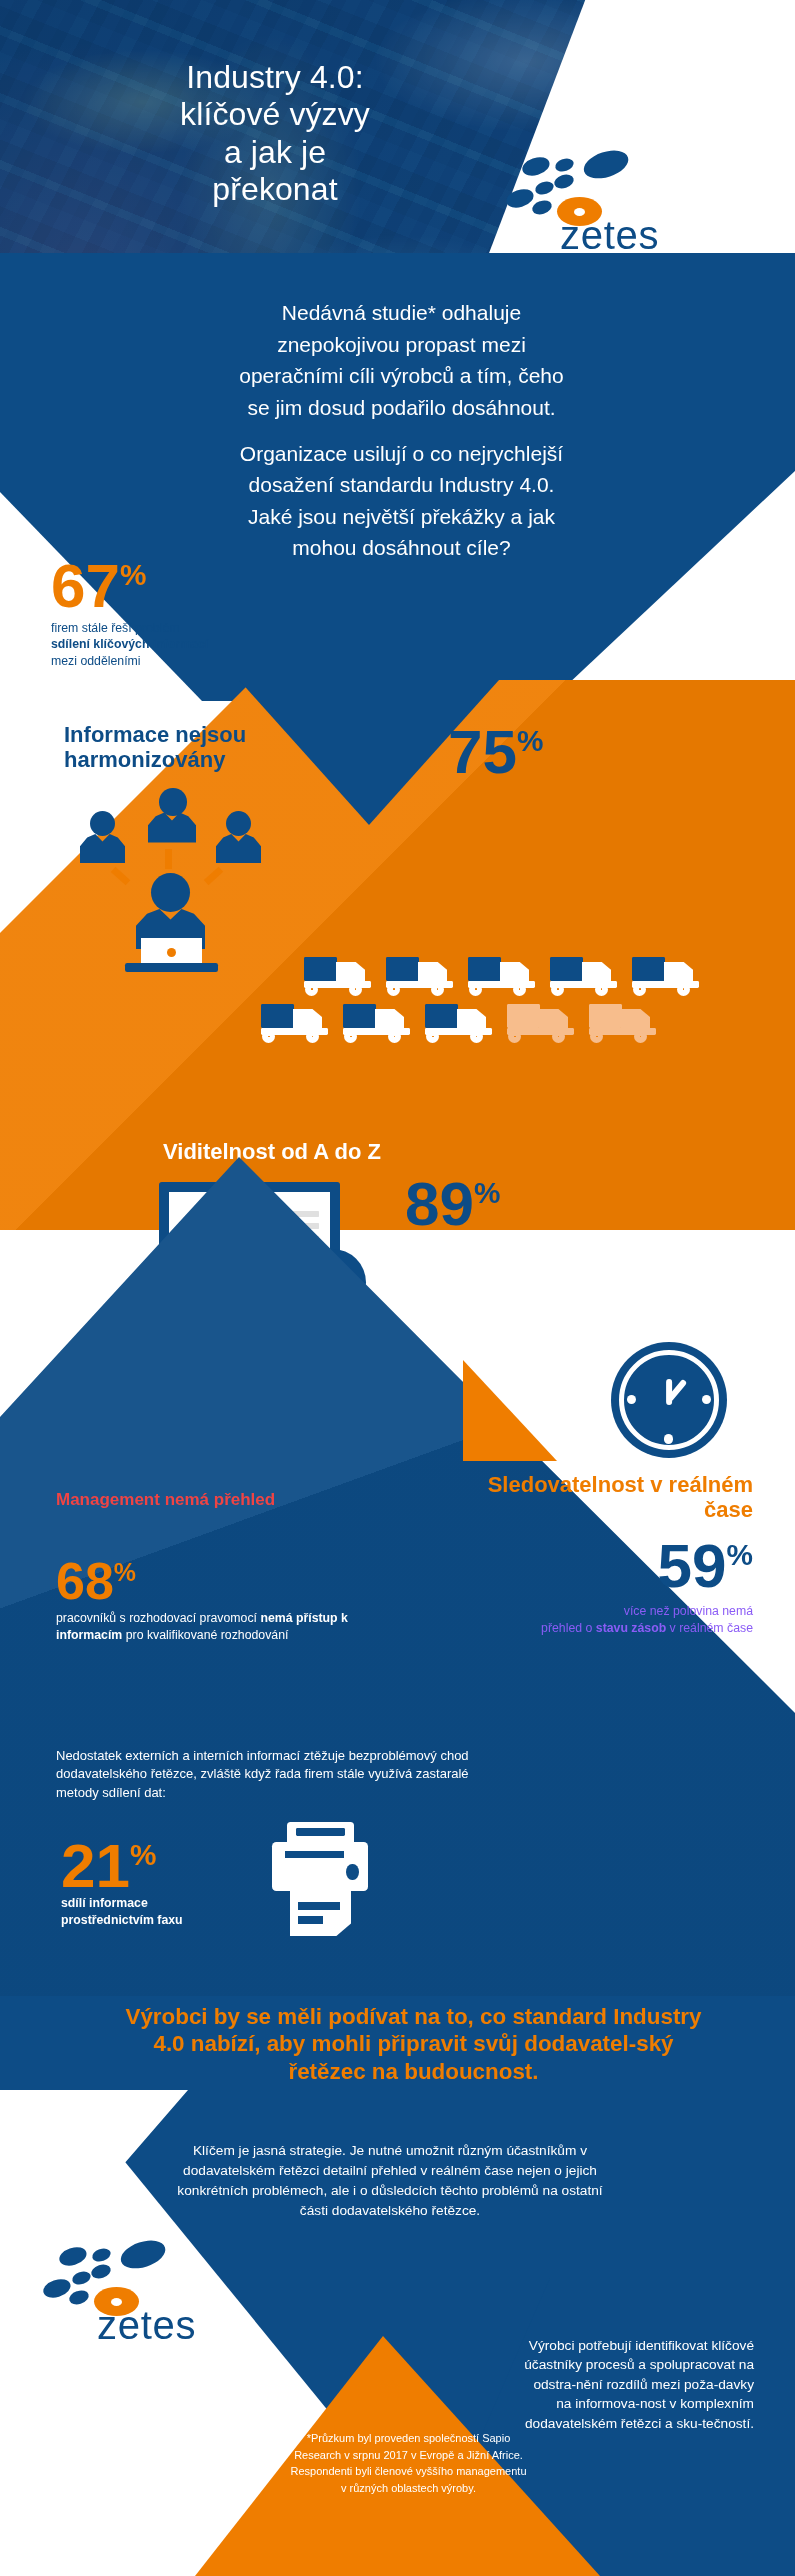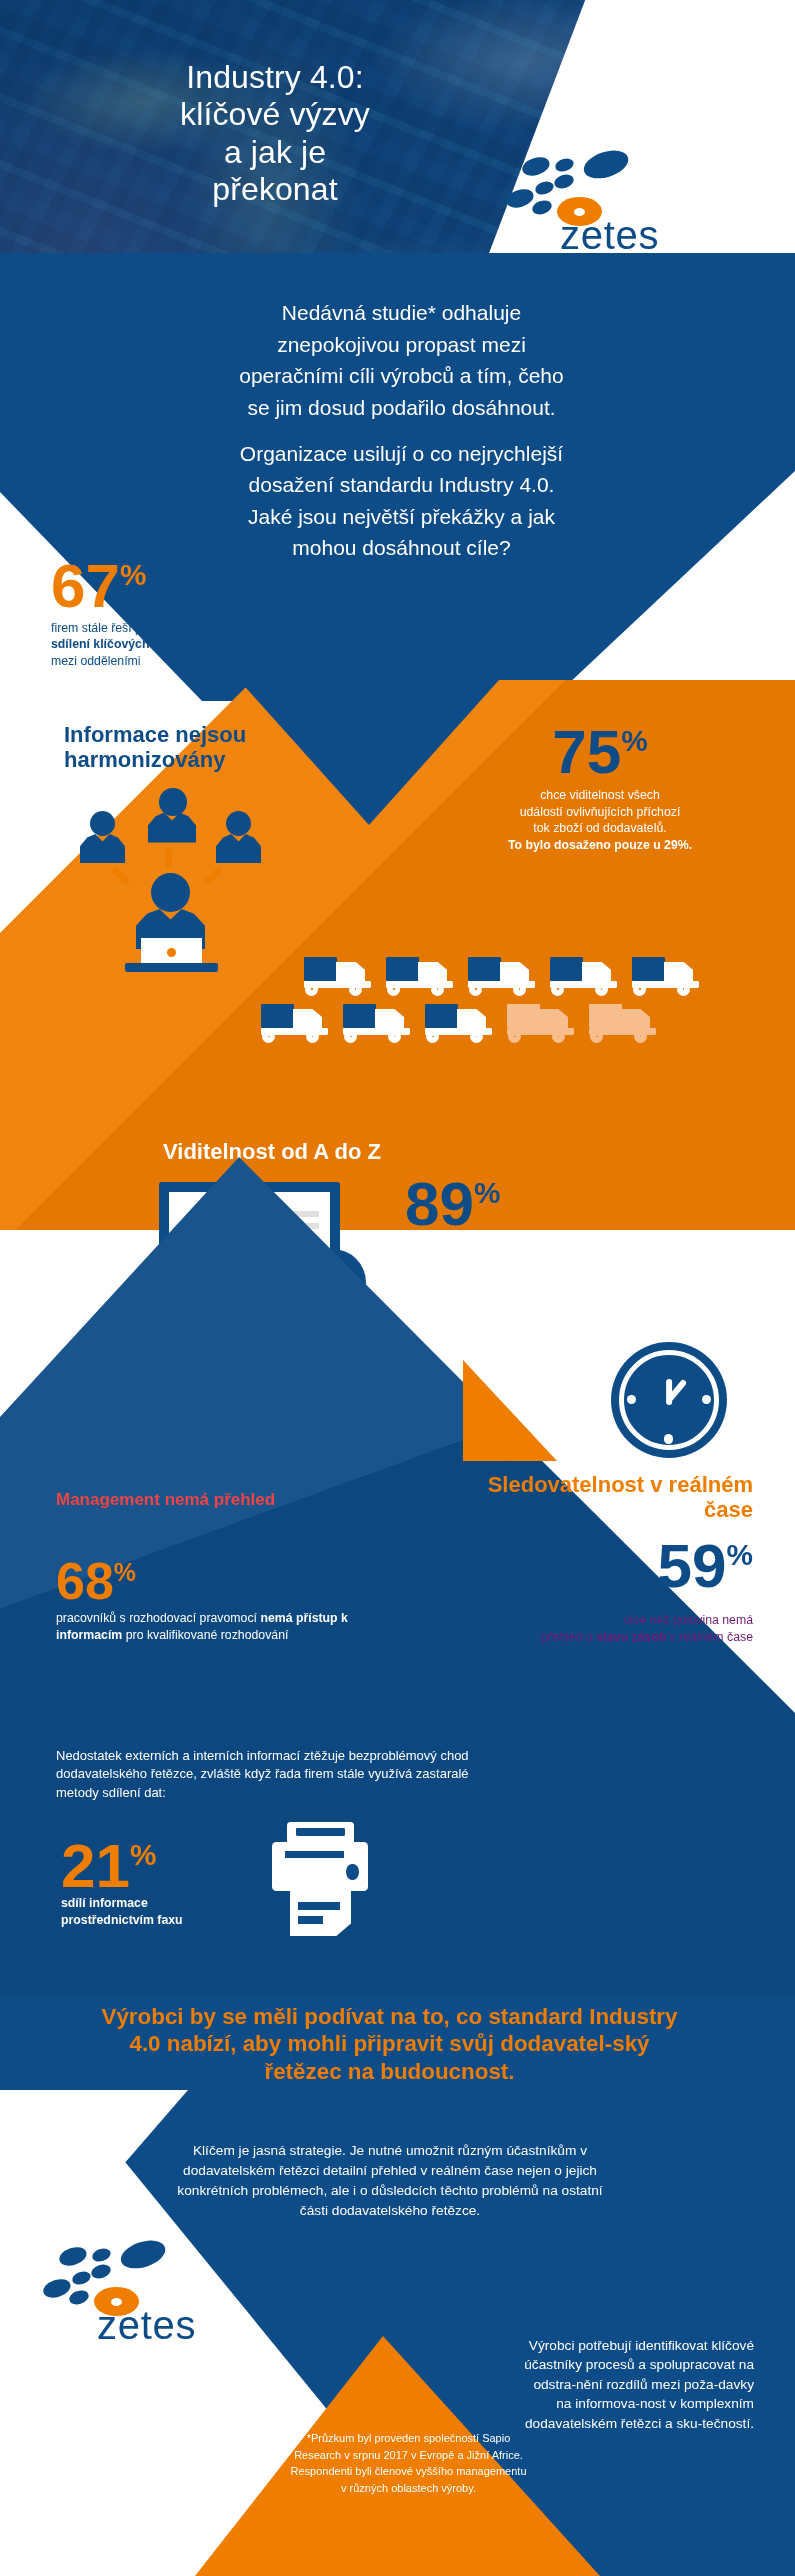--- a/index.html
+++ b/index.html
@@ -112,21 +112,21 @@
     position:absolute; left:0; top:680px; width:796px; height:550px;
     background:linear-gradient(135deg, rgba(255,255,255,.06) 0 42%, rgba(0,0,0,.045) 42% 100%);
     clip-path: polygon(253px 0, 796px 0, 796px 550px, 0 550px, 0 253px);
     pointer-events:none;
   }
   .blue-tip-left{
     position:absolute; left:239px; top:680px; width:260px; height:145px; background:#0d4c86;
     clip-path: polygon(0 0, 260px 0, 130px 145px);
   }
 
-  #b75 { position:absolute; left:448px; top:723px; width:304px; text-align:center; }
+  #b75 { position:absolute; left:448px; top:723px; width:304px; text-align:left; }
   #b75 .bignum { color:#0d4c86; font-size:62px; }
   #b75 .cap { color:#ffffff; margin-top:7.2px; }
 
   
   #trucks { position:absolute; left:304px; top:955px; width:448px; }
   .truck-row { display:flex; gap:10px; margin-bottom:7.2px; }
   .truck { width:72px; height:40px; position:relative; }
   .truck .cargo { position:absolute; left:0; top:2.2px; width:33px; height:24px; background:#0d4c86; border-radius:1.4px; }
   .truck .cab   { position:absolute; left:32px; top:6.5px; width:29px; height:19.5px; background:#ffffff;
                   clip-path: polygon(0 0, 66% 0, 100% 42%, 100% 100%, 0 100%); }
@@ -188,21 +188,21 @@
   #clock .hh{ position:absolute; left:50%; top:32%; width:5.8px; height:26px; background:#fff; border-radius:2.9px;
               transform-origin:50% 100%; transform:translateX(-50%) rotate(0deg); }
   #clock .mh{ position:absolute; left:50%; top:50%; width:5.8px; height:24.6px; background:#fff; border-radius:2.9px;
               transform-origin:50% 0%; transform:translateX(-50%) rotate(-140deg); }
   #clock .dot{ position:absolute; width:9.4px; height:9.4px; background:#fff; border-radius:50%; }
 
   #h-sled{ position:absolute; right:43px; top:1472px; width:311px; text-align:right;
            color:#ef7d00; font-size:22px; font-weight:700; line-height:1.15; }
   #b59 { position:absolute; right:43px; top:1537px; width:311px; text-align:right; }
   #b59 .bignum { color:#0d4c86; font-size:62px; }
-  #b59 .cap { color:#701a75; margin-top:18px; }
+  #b59 .cap { color:#8b5cf6; margin-top:9px; }
 
   #h-mgmt{ position:absolute; left:56px; top:1490px; width:311px;
            color:#ef4444; font-size:17px; font-weight:700; line-height:1.15; }
   #b68 { position:absolute; left:56px; top:1558px; width:311px; }
   #b68 .bignum { color:#ef7d00; font-size:52px; }
   #b68 .cap { color:#ffffff; margin-top:4.3px; }
 
   #para-ned{ position:absolute; left:56px; top:1747px; width:434px;
              color:#ffffff; font-size:13px; line-height:1.42; }
 
@@ -216,21 +216,21 @@
   #fax .topslot{ position:absolute; left:27.5px; top:5.8px; width:49px; height:8.7px; background:#0d4c86; border-radius:1.4px; }
   #fax .mid{ position:absolute; left:4.3px; top:20px; width:96px; height:49px; background:#ffffff; border-radius:4.3px; }
   #fax .midline{ position:absolute; left:17.4px; top:29px; width:59px; height:6.5px; background:#0d4c86; }
   #fax .knob{ position:absolute; right:14.5px; top:42px; width:12.3px; height:16px; background:#0d4c86; border-radius:50%; }
   #fax .paper{ position:absolute; left:22px; top:69px; width:61px; height:45px; background:#ffffff;
                clip-path: polygon(0 0, 100% 0, 100% 72%, 76% 100%, 0 100%); }
   #fax .pl1{ position:absolute; left:30px; top:80px; width:42px; height:8px; background:#0d4c86; }
   #fax .pl2{ position:absolute; left:30px; top:94px; width:24.6px; height:8px; background:#0d4c86; }
 
   
-  #closing{ position:absolute; left:100px; top:2003px; width:579px; text-align:center;
+  #closing{ position:absolute; left:124px; top:2003px; width:579px; text-align:center;
             color:#ef7d00; font-size:22.4px; font-weight:700; line-height:1.22; }
 
   #para-klic{ position:absolute; left:166px; top:2141px; width:448px; text-align:center;
               color:#ffffff; font-size:13.7px; line-height:1.45; }
 
   
   .footer-blue{
     position:absolute; left:0; top:1996px; width:796px; height:580px; background:#0d4c86;
     clip-path: polygon(0 0, 796px 0, 796px 580px, 0 580px, 0 311px, 188px 94px, 0 94px);
   }
@@ -333,26 +333,20 @@
     </div>
     <div id="laptop" style="left:67px;top:150px;width:93px;height:43px;">
       <div class="laptop-screen" style="left:16px;top:0;width:61px;height:29px;"></div>
       <div class="laptop-base" style="left:0;top:24.6px;width:93px;height:9.4px;border-radius:2.2px;"></div>
       <span style="position:absolute;left:42px;top:10px;width:9.4px;height:9.4px;background:#ef7d00;border-radius:50%;"></span>
     </div>
   </div>
 
   <div id="b75">
     <div class="bignum"><span>75</span><span class="pct">%</span></div>
-    <div class="cap">
-      <span>chce viditelnost všech</span><br>
-      <span>událostí ovlivňujících příchozí</span><br>
-      <span>tok zboží od dodavatelů.</span><br>
-      <b>To bylo dosaženo pouze u 29%.</b>
-    </div>
   </div>
 
   <div id="trucks">
     <div class="truck-row">
       <div class="truck">
           <span class="cargo"></span>
           <span class="cab"></span>
           <span class="chassis"></span>
           <span class="w w1"></span>
           <span class="w w2"></span>

